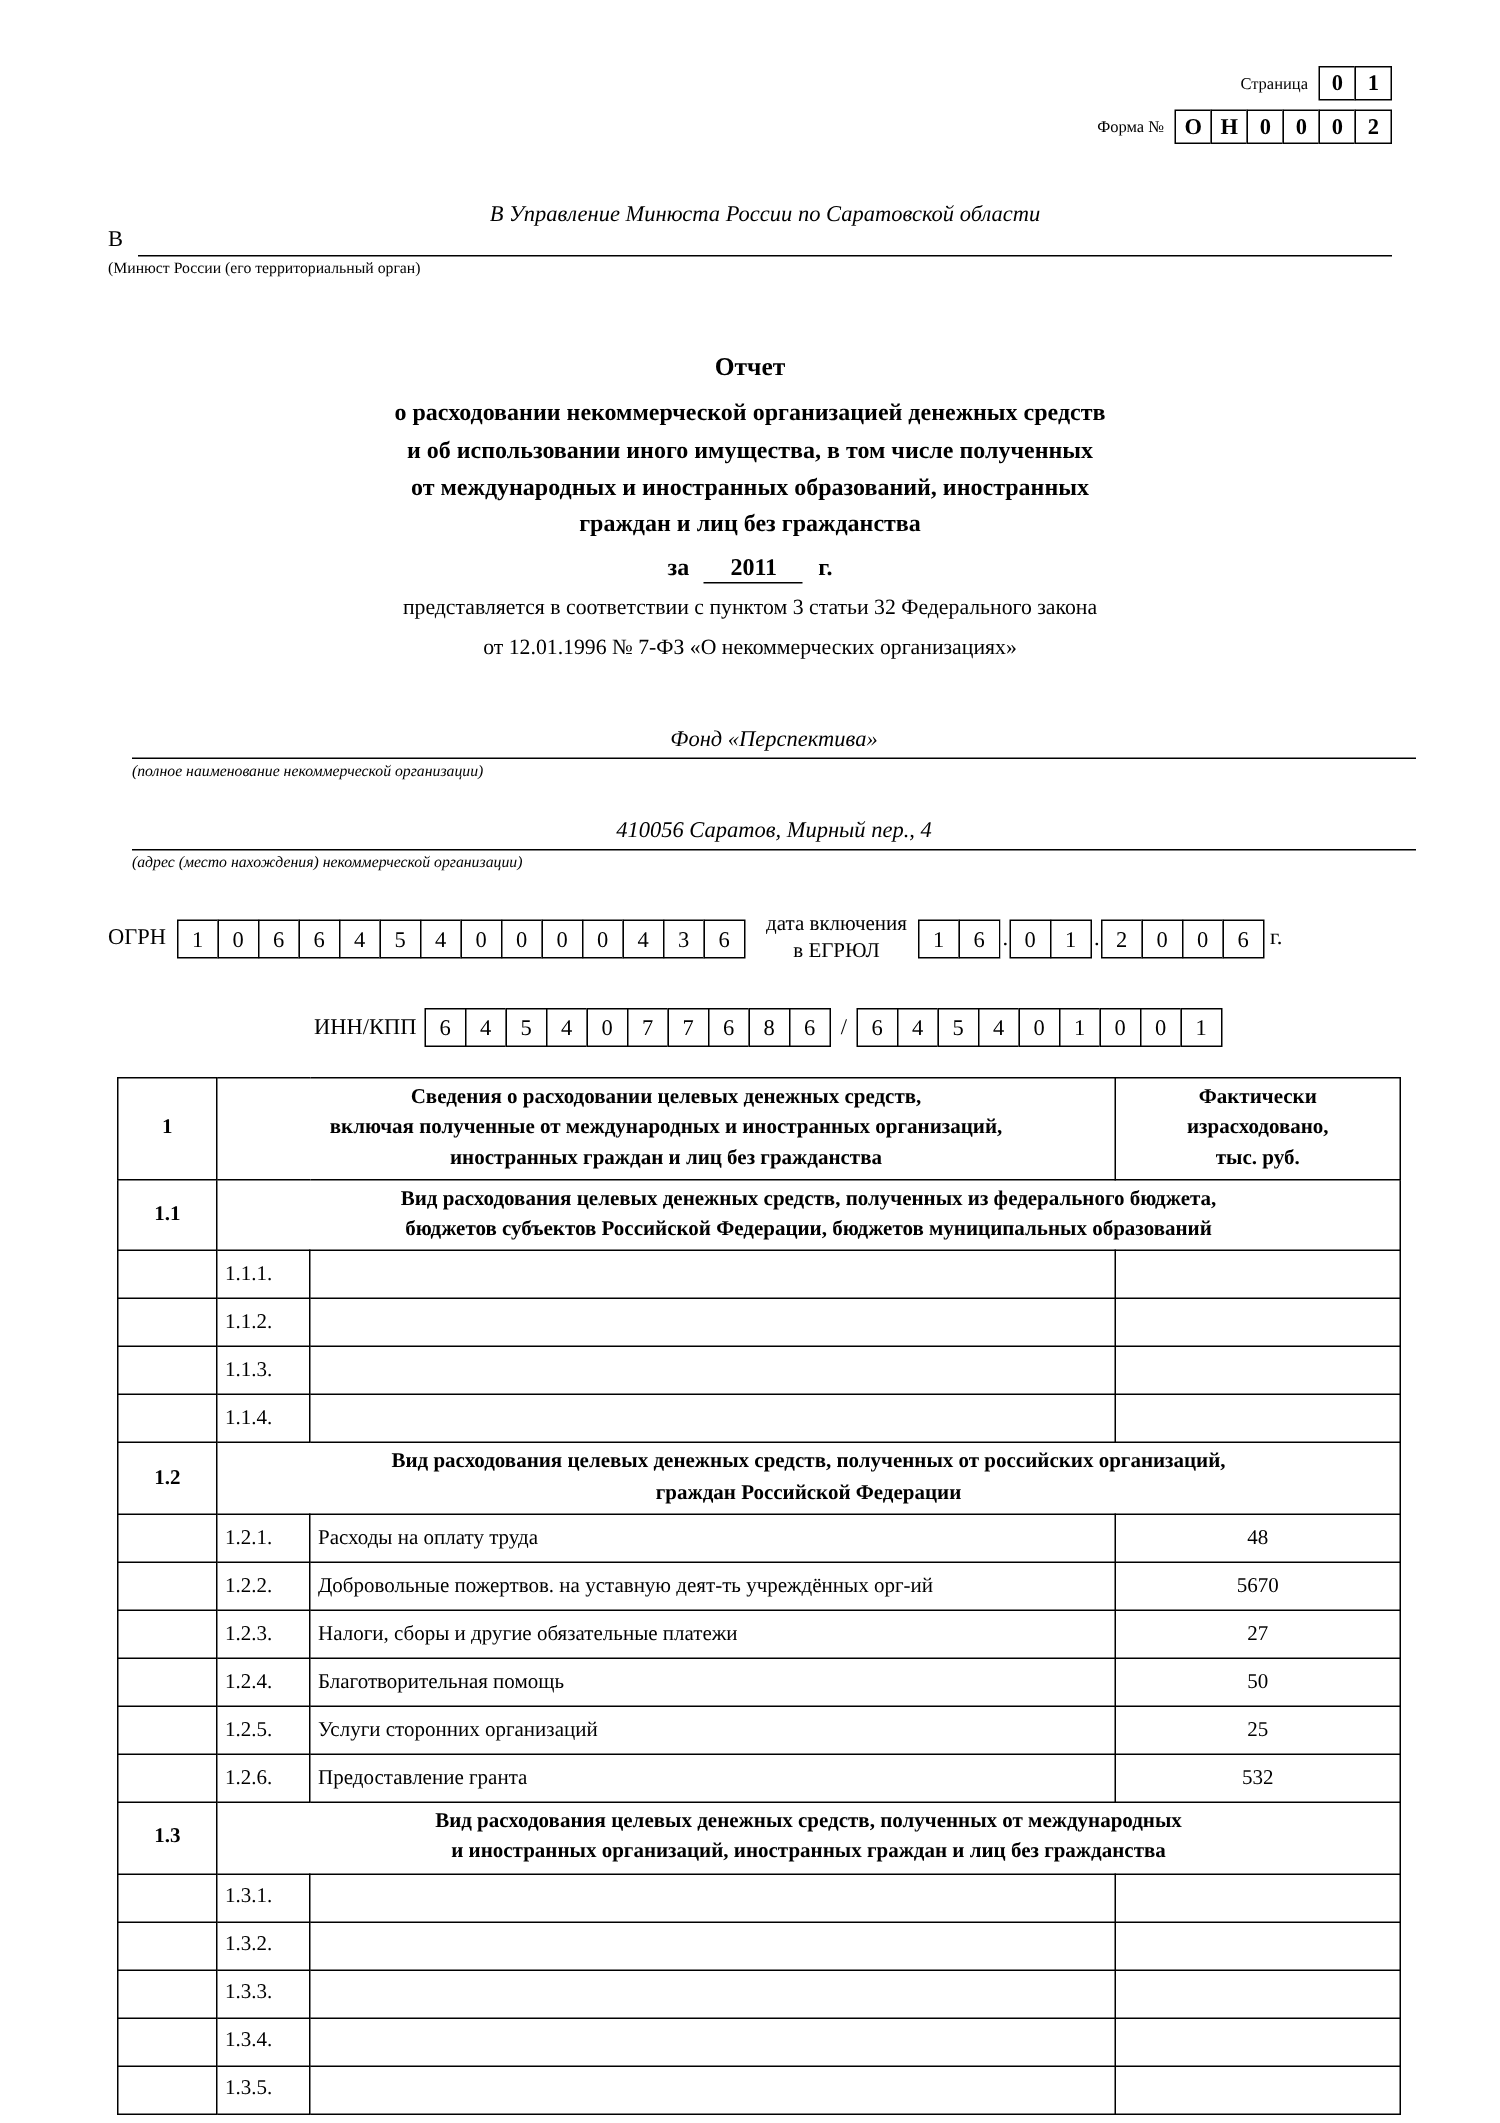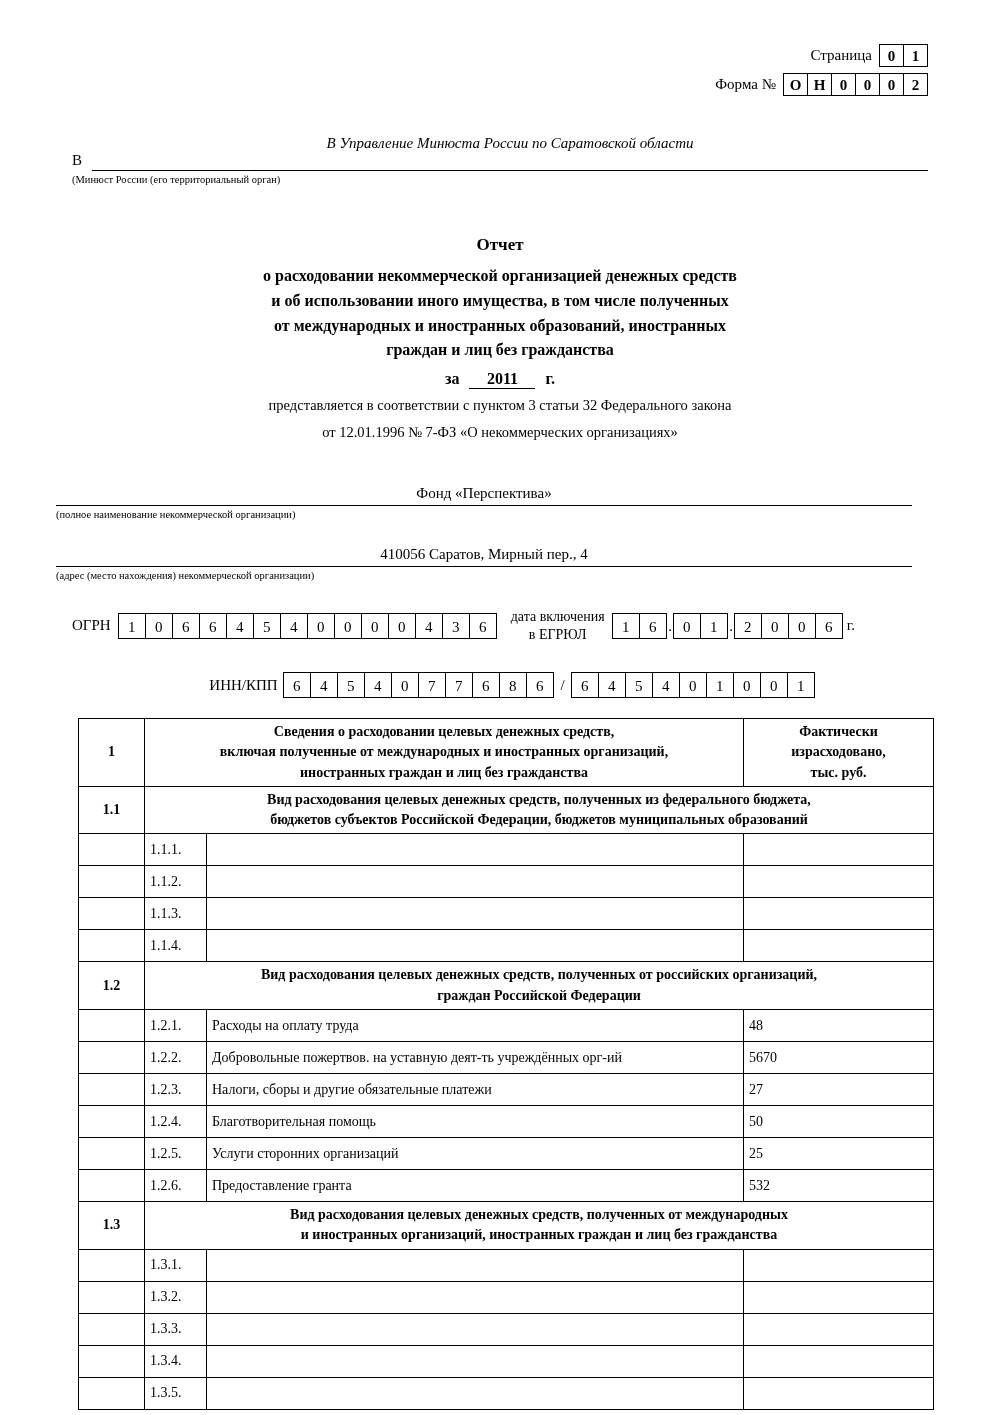--- a/index.html
+++ b/index.html
@@ -31,21 +31,21 @@
     text-align: right;
     font-size: 15px;
   }
   .tr-row {
     display: flex;
     align-items: center;
     justify-content: flex-end;
     margin-bottom: 6px;
   }
   .tr-label {
-    font-size: 15px;
+    font-size: 11px;
     margin-right: 8px;
     white-space: nowrap;
   }
   .cellbox {
     width: 25px;
     height: 23px;
     border: 1px solid #000;
     margin-left: -1px;
     font-size: 15px;
     font-weight: bold;
@@ -116,22 +116,23 @@
   }
   .sub-note {
     font-size: 14.5px;
     line-height: 1.45;
     margin-top: 6px;
   }
 
   
   .field-block {
     position: absolute;
-    left: 56px;
+    left: 88px;
     width: 856px;
+    font-style: italic;
   }
   .field-line {
     border-bottom: 1px solid #000;
     text-align: center;
     font-size: 15px;
     padding-bottom: 3px;
   }
 
   
   .ogrn-row {
@@ -216,21 +217,21 @@
   .sec-title {
     font-weight: bold;
     text-align: center;
     line-height: 1.45;
     padding: 7px 8px;
     margin-left: 12px;
   }
   .rownum { font-weight: bold; text-align: center; font-size: 14px; }
   .subnum { font-size: 14px; padding-left: 6px; }
   .itemtext { font-size: 14px; padding-left: 8px; }
-  .amount { text-align: left; padding-right: 8px; font-size: 14px; }
+  .amount { text-align: center; padding-right: 8px; font-size: 14px; }
   .empty-row td { height: 25px; }
 </style>
 </head>
 <body>
 
 <div class="page">
 
   <div class="topright">
     <div class="tr-row">
       <span class="tr-label">Страница</span>

